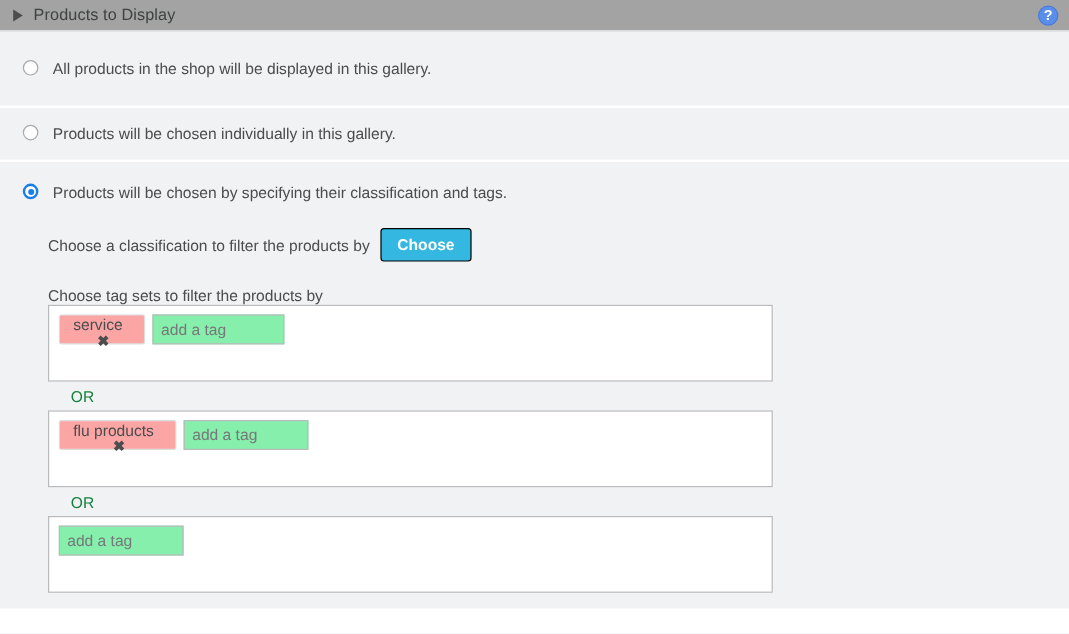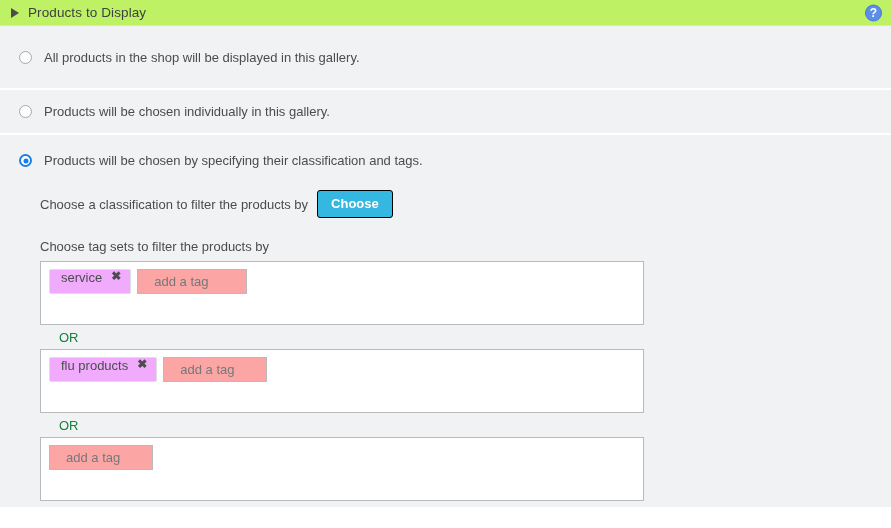--- a/index.html
+++ b/index.html
@@ -19,21 +19,21 @@
   .panel {
     width: 891px;
     height: 528px;
     position: relative;
     background: #ffffff;
   }
 
   
   .panel-header {
     height: 26px;
-    background: #bef264;
+    background: #a3a3a3;
     border-bottom: 1px solid #dcdddf;
     display: flex;
     align-items: center;
     padding: 0 10px 0 11px;
     box-sizing: border-box;
     position: relative;
   }
   .disclosure-triangle {
     width: 0;
     height: 0;
@@ -73,21 +73,20 @@
     border-bottom: 2px solid #ffffff;
     box-sizing: border-box;
     padding: 0 0 0 19px;
   }
   .option-row.row-1 { height: 64px; display: flex; align-items: center; }
   .option-row.row-2 { height: 45px; display: flex; align-items: center; }
   .option-row.row-3 { height: 372px; border-bottom: none; padding-top: 18px; }
 
   .radio-line {
     display: flex;
-    align-items: center;
   }
   .radio {
     width: 13px;
     height: 13px;
     border-radius: 50%;
     border: 1px solid #a7a9ab;
     background: #fdfdfd;
     box-sizing: border-box;
     flex: 0 0 auto;
     margin-right: 12px;
@@ -138,68 +137,69 @@
     font-size: 13px;
     font-weight: bold;
     padding: 6px 13px 7px 13px;
     cursor: pointer;
     line-height: 1;
   }
 
   .tagsets-label {
     font-size: 13px;
     color: #4a4c4e;
-    margin-bottom: 7px;
   }
 
   .tag-box {
     width: 604px;
     height: 64px;
     background: #ffffff;
     border: 1px solid #b9babc;
     box-sizing: border-box;
     padding: 7px 8px;
     display: flex;
     align-items: flex-start;
     flex-wrap: wrap;
   }
 
   .tag-chip {
     display: inline-flex;
-    background: #f0abfc;
+    align-items: center;
+    background: #fca5a5;
     border: 1px solid #dddddd;
     border-radius: 2px;
     height: 25px;
     padding: 0 9px 0 11px;
     margin-right: 6px;
     box-sizing: border-box;
     cursor: default;
+    flex-direction: column;
   }
   .tag-chip-label {
     font-size: 13px;
     color: #4a4c4e;
     margin-right: 9px;
   }
   .tag-chip-remove {
     font-size: 12px;
     font-weight: bold;
     color: #4a4c4e;
     cursor: pointer;
     line-height: 1;
   }
 
   .tag-input {
     height: 25px;
     box-sizing: border-box;
     border: 1px solid #b9babc;
-    background: #fca5a5;
+    background: #86efac;
     font-family: "Liberation Sans", sans-serif;
     font-size: 13px;
     color: #4a4c4e;
-    padding: 0 16px;
+    padding: 0 6px;
     outline: none;
   }
   .tag-input.w-110 { width: 110px; }
   .tag-input.w-104 { width: 104px; }
   .tag-input::placeholder { color: #76787a; opacity: 1; }
 
   .or-separator {
     font-size: 13px;
     color: #15803d;
     margin: 5px 0 4px 19px;

